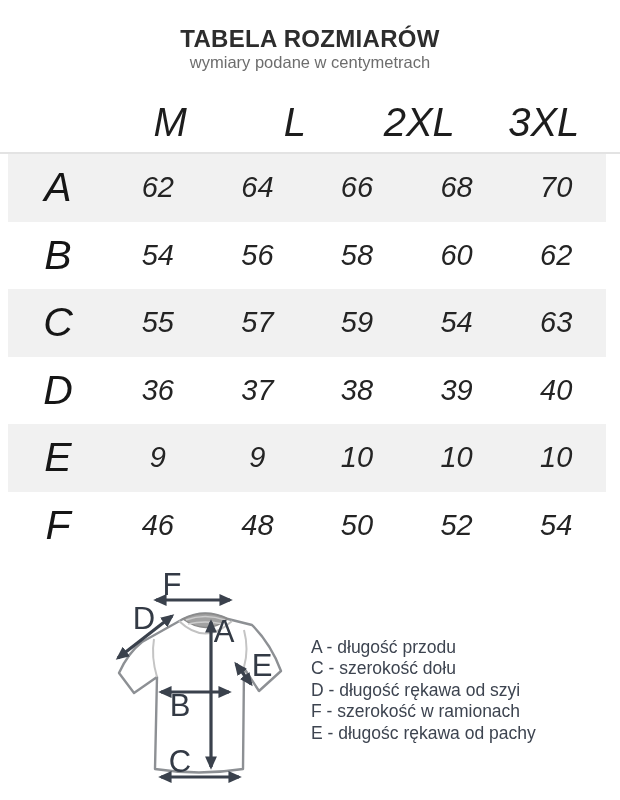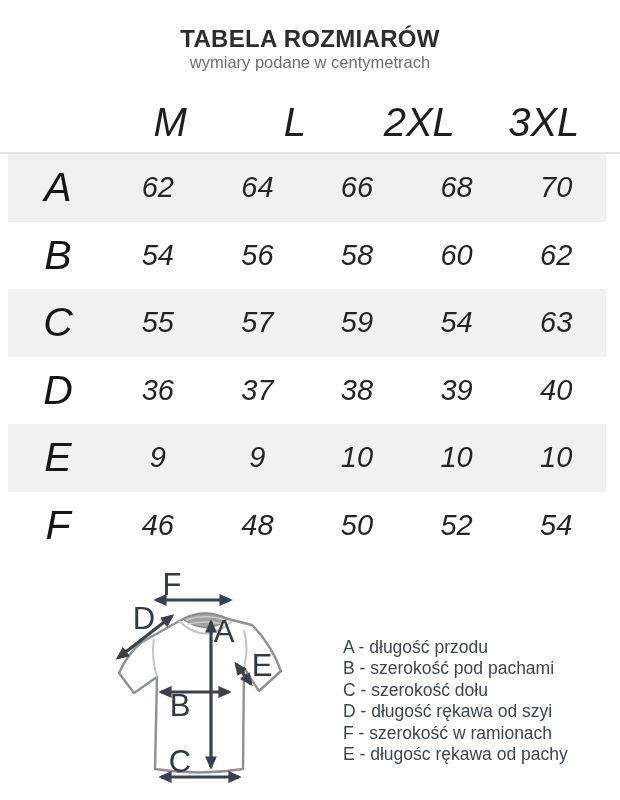--- a/index.html
+++ b/index.html
@@ -25,21 +25,21 @@
   .trow.band { background:#f1f1f1; }
   .rlabel { width:100px; text-align:center; font-style:italic; font-size:41px; color:#161616; }
   .num { flex:1; text-align:center; font-style:italic; font-size:29px; color:#242424; }
 
   
   .figure { position:relative; height:235px; margin-top:5px; }
   .figure svg { position:absolute; left:0; top:0; }
   .mark { font-family:"Liberation Sans", sans-serif; font-size:31px; fill:#333a45; }
   .legend {
     position:absolute; left:311px; top:73px;
-    font-size:17.5px; line-height:21.4px; color:#3d4450; white-space:nowrap;margin-left:32px;
+    font-size:17.5px; line-height:21.4px; color:#3d4450; white-space:nowrap;
   }
 </style>
 </head>
 <body>
 
 <div class="hdr">
   <div class="title">TABELA ROZMIARÓW</div>
   <div class="subtitle">wymiary podane w centymetrach</div>
 </div>
 
@@ -139,19 +139,18 @@
     <text class="mark" x="172" y="31" text-anchor="middle">F</text>
     <text class="mark" x="144" y="65" text-anchor="middle">D</text>
     <text class="mark" x="224" y="78" text-anchor="middle">A</text>
     <text class="mark" x="262" y="112" text-anchor="middle">E</text>
     <text class="mark" x="180" y="152" text-anchor="middle">B</text>
     <text class="mark" x="180" y="208" text-anchor="middle">C</text>
   </svg>
 
   <div class="legend">
     <div>A - długość przodu</div>
-    <div>B - szerokość pod pachami</div>
     <div>C - szerokość dołu</div>
     <div>D - długość rękawa od szyi</div>
     <div>F - szerokość w ramionach</div>
     <div>E - długośc rękawa od pachy</div>
   </div>
 </div>
 
 </body></html>

